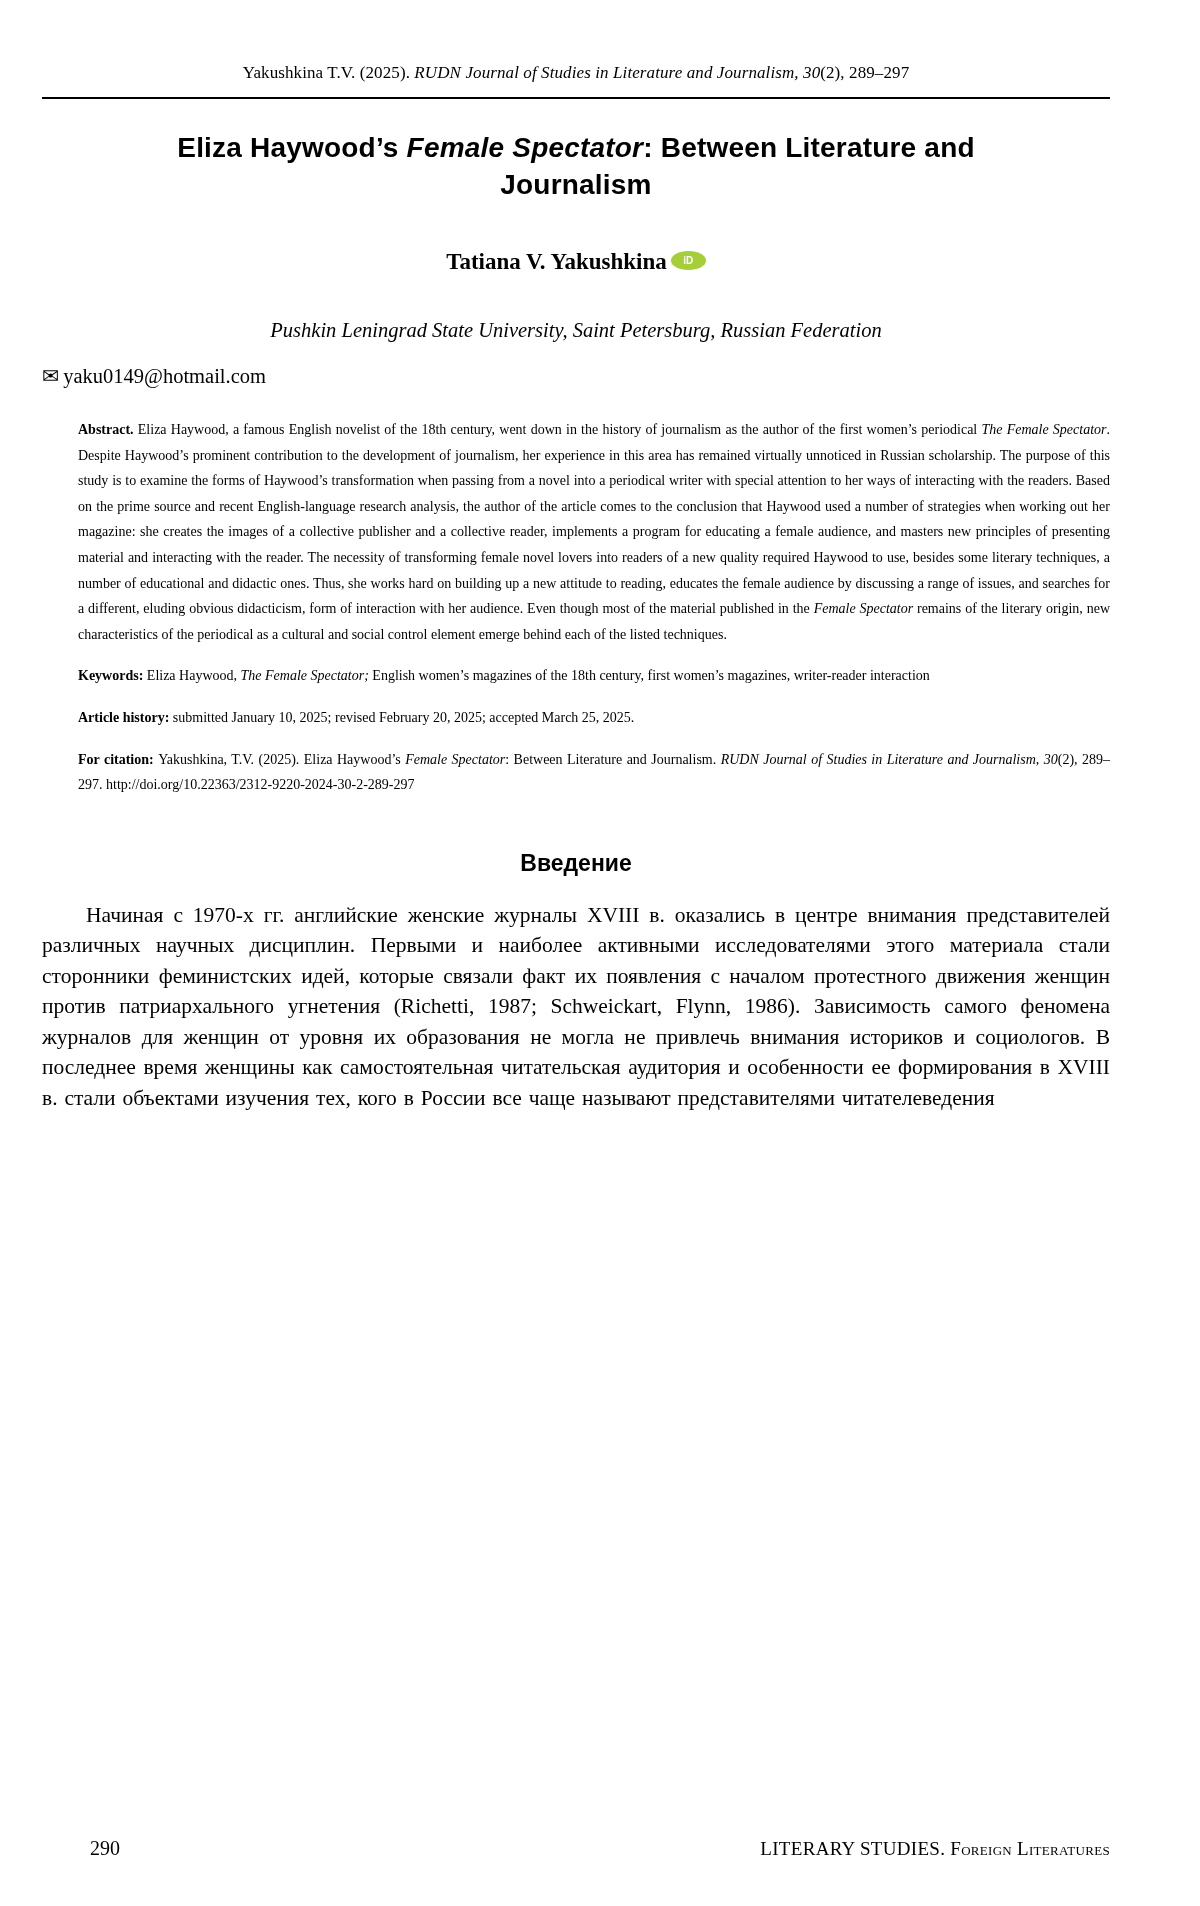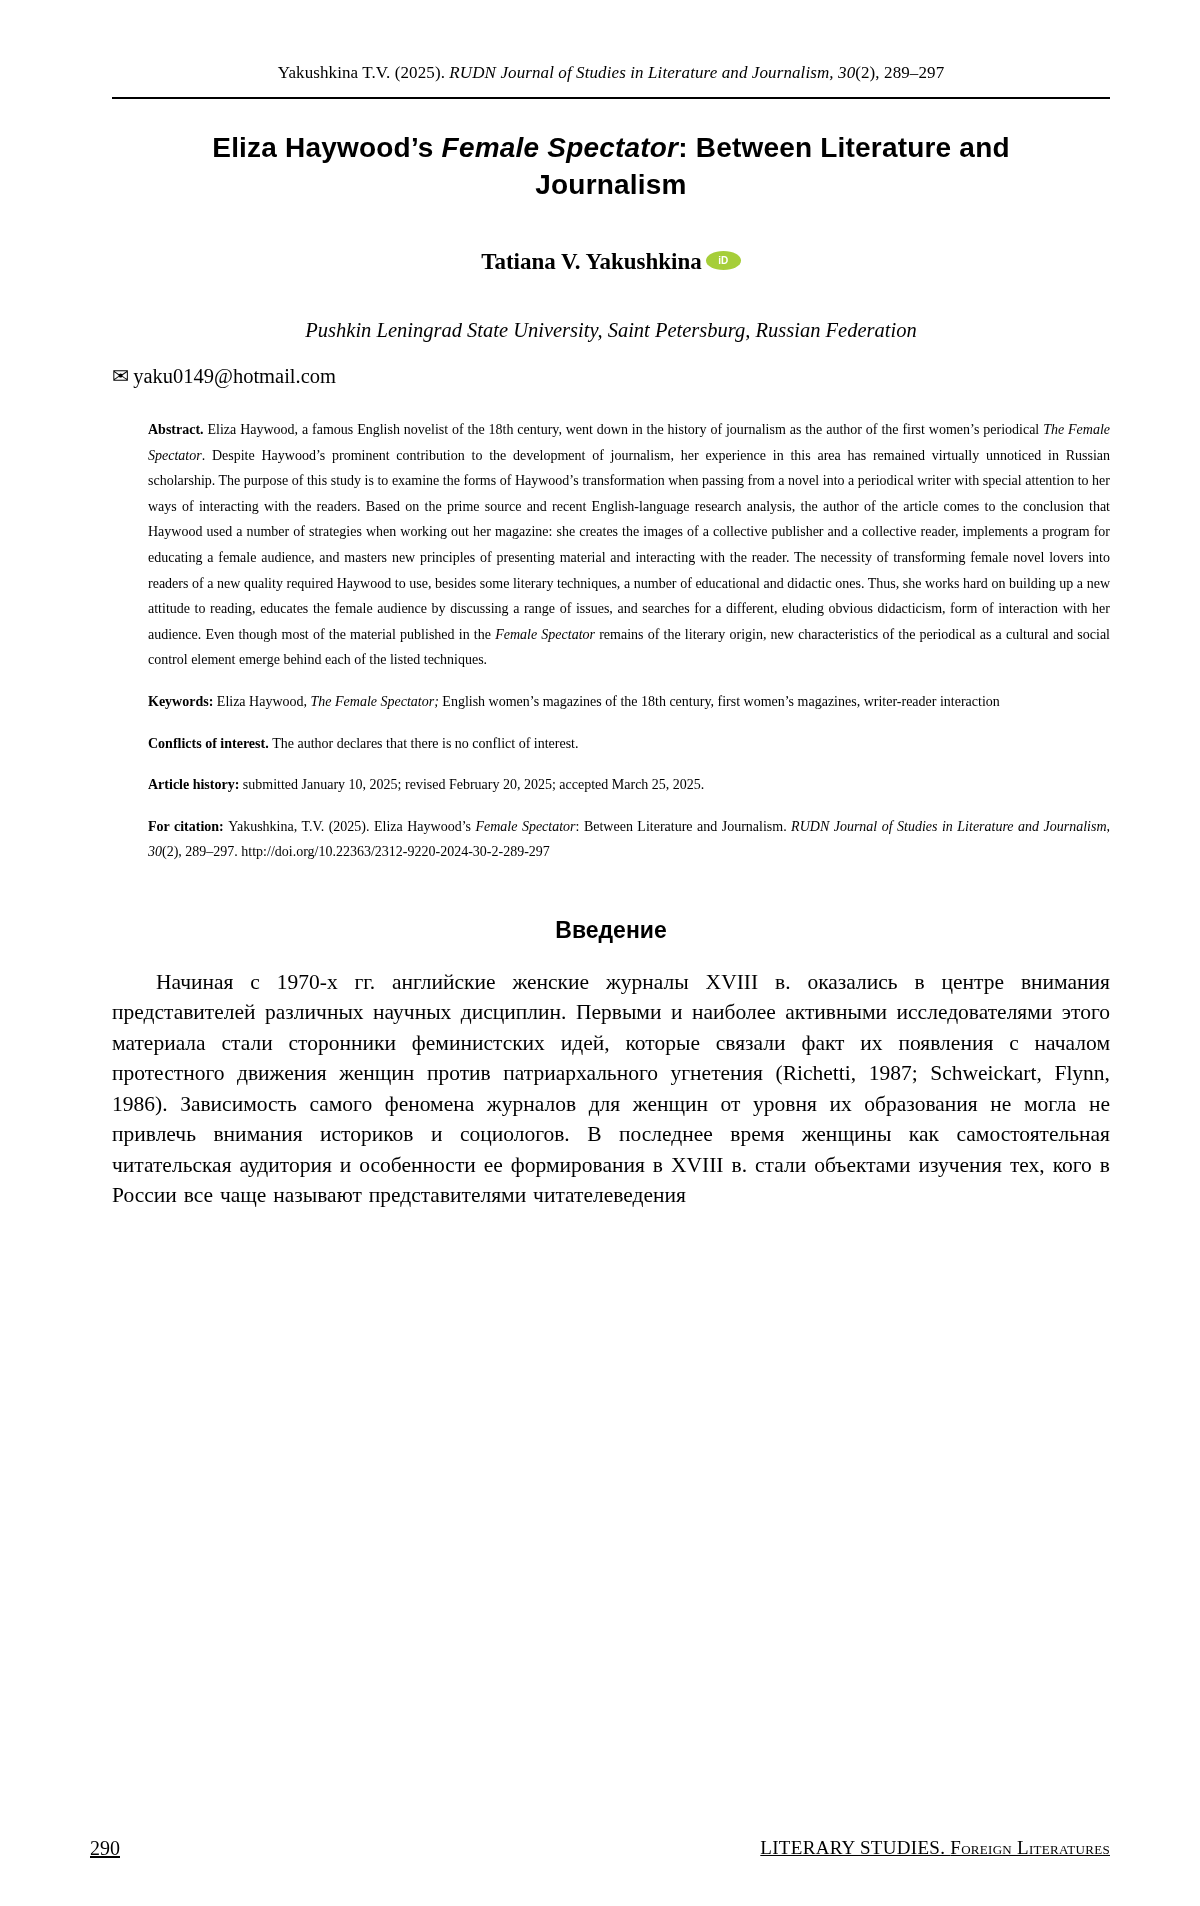--- a/index.html
+++ b/index.html
@@ -4,21 +4,21 @@
 <style>
   html,body{margin:0;padding:0;background:#e8e8e8;}
   .page{
     position:relative;
     width:1200px;height:1906px;
     margin:0 auto;
     background:#ffffff;
     color:#000000;
     font-family:"Liberation Serif", serif;
     box-sizing:border-box;
-    padding:62px 90px 0 112px;
+    padding:62px 90px 0 42px;
     overflow:hidden;
   }
   .b{font-weight:bold;}
   .i{font-style:italic;}
   .running-head{
     text-align:center;
     font-size:17px;
     line-height:22px;
     letter-spacing:0.1px;
   }
@@ -92,23 +92,22 @@
     text-indent:44px;
     font-size:21.5px;
     line-height:30.5px;
     word-spacing:1.5px;
   }
   .footer{
     position:absolute;
     left:90px;right:90px;bottom:46px;
     display:flex;
     justify-content:space-between;
-    align-items:flex-start;
+    align-items:flex-end;
     font-size:20px;
-    text-decoration:underline;
   }
   .footer .journal-section{font-size:19px;letter-spacing:0.3px;}
   .footer .sc{font-variant:small-caps;margin-top:40px;}
 </style>
 </head>
 <body>
 
 <div class="page">
 
   <div class="running-head"><span>Yakushkina T.V. (2025). </span><span class="i">RUDN Journal of Studies in Literature and Journalism, 30</span><span>(2), 289–297</span></div>
@@ -123,21 +122,20 @@
   <div class="affiliation">Pushkin Leningrad State University, Saint Petersburg, Russian Federation</div>
 
   <div class="email-line">
     <span class="env">✉</span><span>yaku0149@hotmail.com</span>
   </div>
 
   <p class="para first"><span class="b">Abstract. </span><span>Eliza Haywood, a famous English novelist of the 18th century, went down in the history of journalism as the author of the first women’s periodical </span><span class="i">The Female Spectator</span><span>. Despite Haywood’s prominent contribution to the development of journalism, her experience in this area has remained virtually unnoticed in Russian scholarship. The purpose of this study is to examine the forms of Haywood’s transformation when passing from a novel into a periodical writer with special attention to her ways of interacting with the readers. Based on the prime source and recent English-language research analysis, the author of the article comes to the conclusion that Haywood used a number of strategies when working out her magazine: she creates the images of a collective publisher and a collective reader, implements a program for educating a female audience, and masters new principles of presenting material and interacting with the reader. The necessity of transforming female novel lovers into readers of a new quality required Haywood to use, besides some literary techniques, a number of educational and didactic ones. Thus, she works hard on building up a new attitude to reading, educates the female audience by discussing a range of issues, and searches for a different, eluding obvious didacticism, form of interaction with her audience. Even though most of the material published in the </span><span class="i">Female Spectator</span><span> remains of the literary origin, new characteristics of the periodical as a cultural and social control element emerge behind each of the listed techniques.</span></p>
 
   <p class="para"><span class="b">Keywords: </span><span>Eliza Haywood, </span><span class="i">The Female Spectator;</span><span> English women’s magazines of the 18th century, first women’s magazines, writer-reader interaction</span></p>
 
-  <p class="para"><span class="b">Conflicts of interest. </span><span>The author declares that there is no conflict of interest.</span></p>
 
   <p class="para"><span class="b">Article history: </span><span>submitted January 10, 2025; revised February 20, 2025; accepted March 25, 2025.</span></p>
 
   <p class="para"><span class="b">For citation: </span><span>Yakushkina, T.V. (2025). Eliza Haywood’s </span><span class="i">Female Spectator</span><span>: Between Literature and Journalism. </span><span class="i">RUDN Journal of Studies in Literature and Journalism</span><span>, </span><span class="i">30</span><span>(2), 289–297. http://doi.org/10.22363/2312-9220-2024-30-2-289-297</span></p>
 
   <h2 class="section-heading" style="margin-bottom:0;">Введение</h2>
 
   <p class="intro-para">Начиная с 1970-х гг. английские женские журналы XVIII в. оказались в центре внимания представителей различных научных дисциплин. Первыми и наиболее активными исследователями этого материала стали сторонники феминистских идей, которые связали факт их появления с началом протестного движения женщин против патриархального угнетения (Richetti, 1987; Schweickart, Flynn, 1986). Зависимость самого феномена журналов для женщин от уровня их образования не могла не привлечь внимания историков и социологов. В последнее время женщины как самостоятельная читательская аудитория и особенности ее формирования в XVIII в. стали объектами изучения тех, кого в России все чаще называют представителями читателеведения</p>
 
   <div class="footer">

